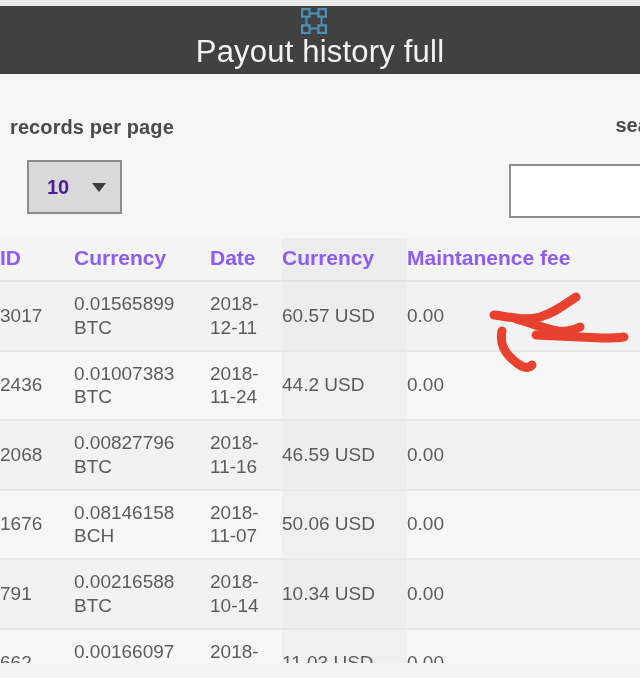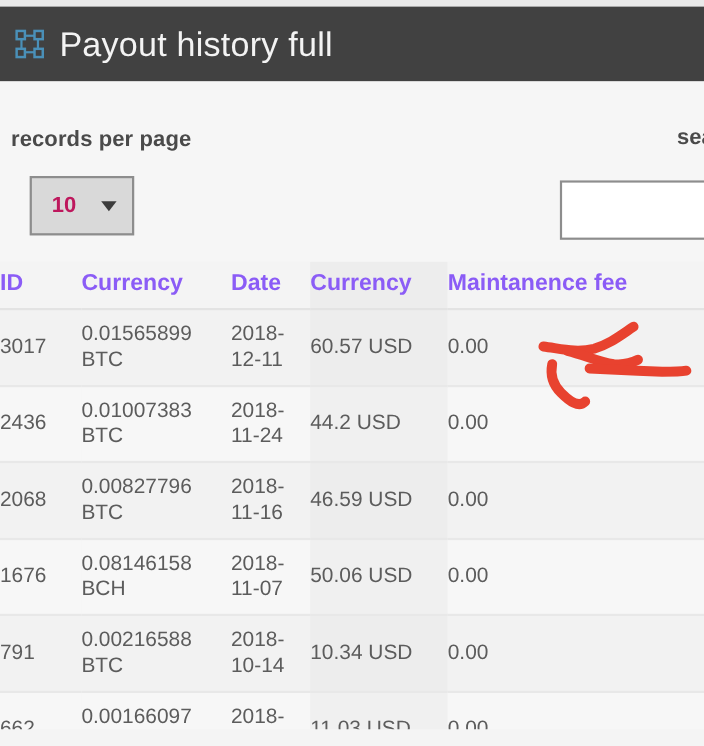--- a/index.html
+++ b/index.html
@@ -33,22 +33,22 @@
 
   
   .titlebar {
     position: absolute;
     top: 6px; left: 0;
     width: 640px;
     height: 68px;
     background: #414141;
     display: flex;
     align-items: center;
-    padding-left: 12px;
     box-sizing: border-box;
+    flex-direction: column;
   }
   .titlebar-icon {
     width: 30px;
     height: 30px;
     flex: 0 0 30px;
     margin-right: 12px;
     display: block;
   }
   .titlebar-title {
     color: #f3f3f3;
@@ -89,21 +89,21 @@
     box-sizing: border-box;
     background: #d9d9d9;
     border: 2px solid #8d8d8d;
     display: flex;
     align-items: center;
     cursor: pointer;
   }
   .rpp-select-value {
     font-size: 20px;
     font-weight: bold;
-    color: #be185d;
+    color: #4c1d95;
     margin-left: 18px;
   }
   .rpp-select-caret {
     margin-left: auto;
     margin-right: 14px;
     width: 0; height: 0;
     border-left: 7px solid transparent;
     border-right: 7px solid transparent;
     border-top: 9px solid #3c3c3c;
   }

